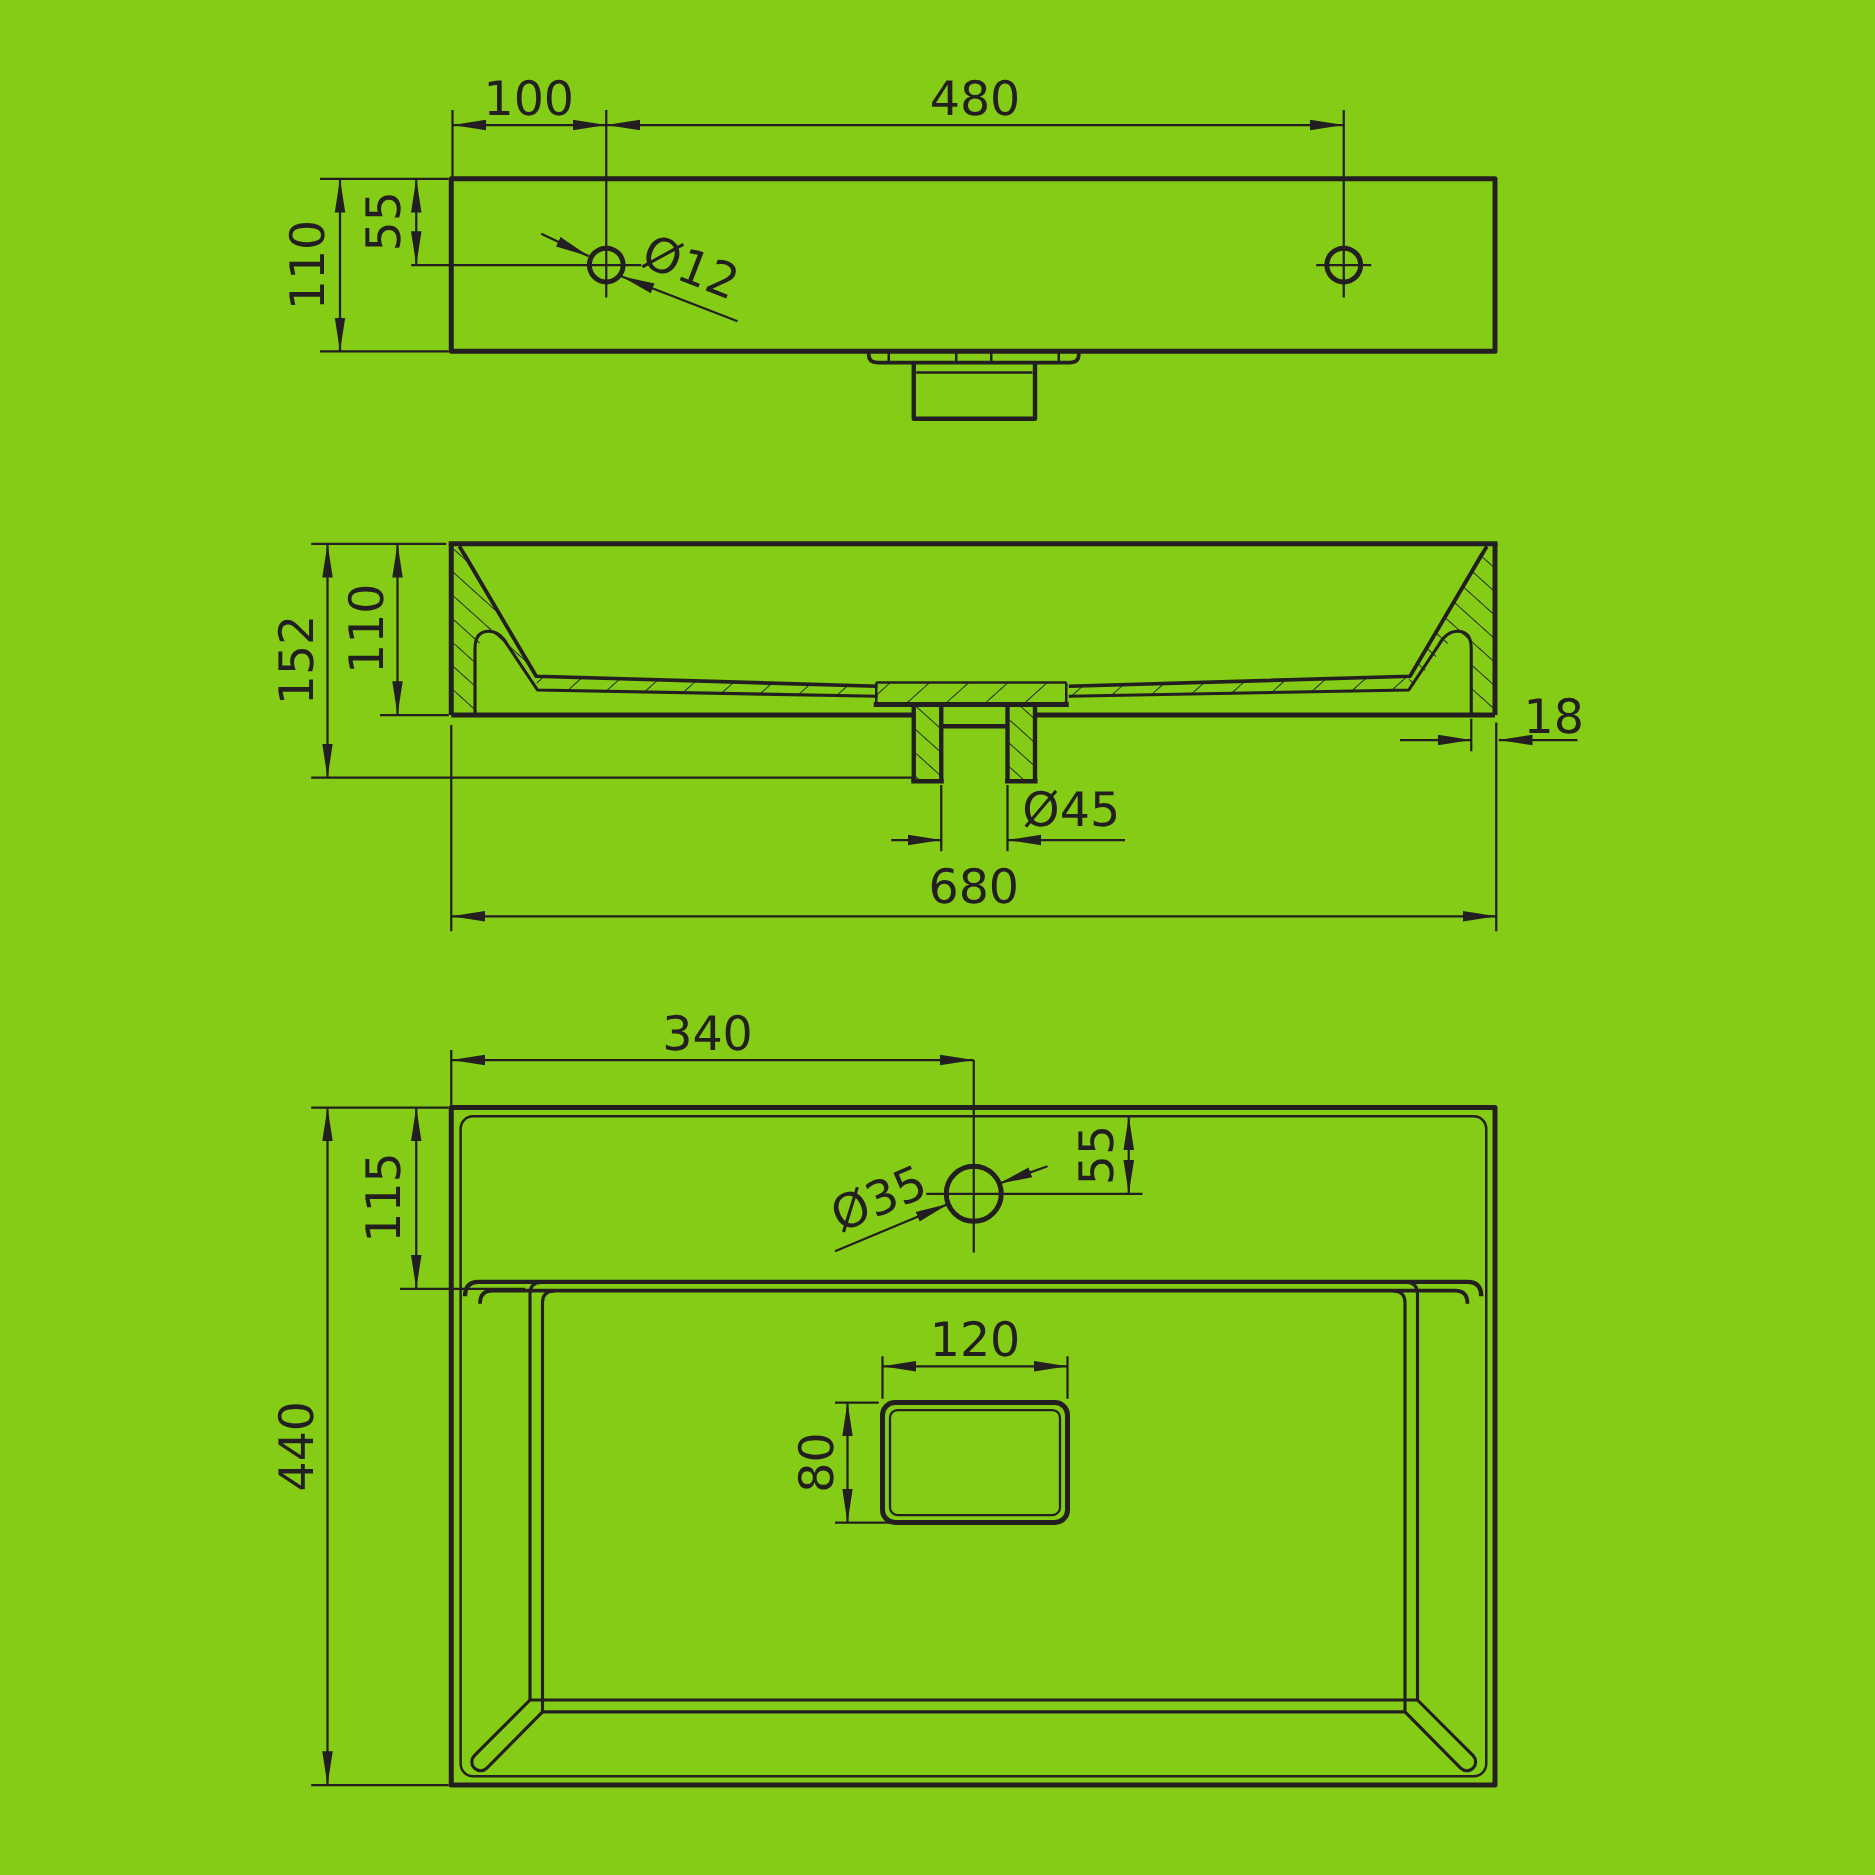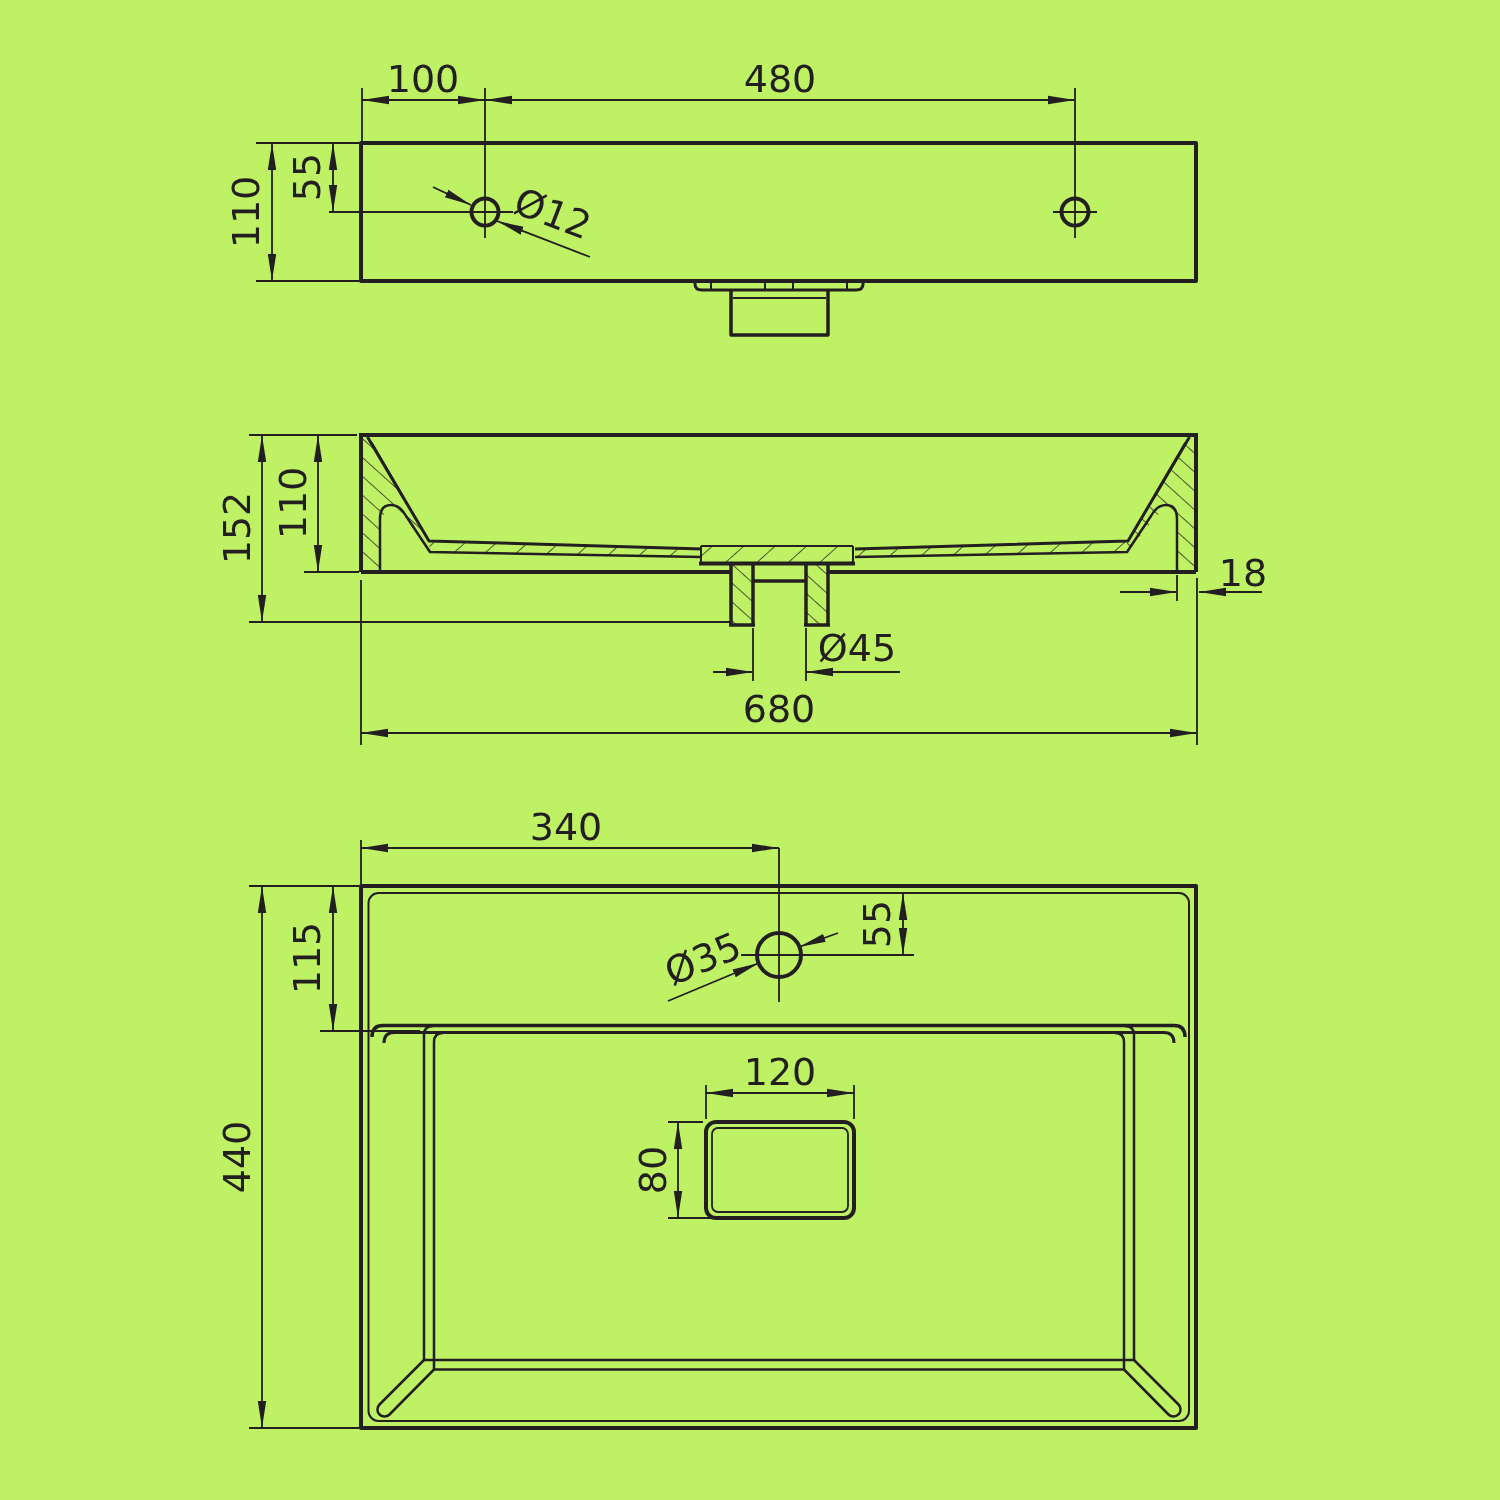--- a/index.html
+++ b/index.html
@@ -1,16 +1,16 @@
 <!DOCTYPE html>
 <html><head>
 <meta charset="utf-8">
 <style>
   html,body{margin:0;padding:0;background:#ffffff;}
-  .stage{position:relative;width:1500px;height:1500px;background:#bef264;overflow:hidden;}
+  .stage{position:relative;width:1500px;height:1500px;background:#84cc16;overflow:hidden;}
   svg{display:block;}
   svg *{vector-effect:none;}
   .ln{stroke:#231f20;fill:none;stroke-linecap:butt;stroke-linejoin:round;}
   .s4{stroke-width:4;}
   .s35{stroke-width:3.5;}
   .s3{stroke-width:3;}
   .s25{stroke-width:2.5;}
   .s2{stroke-width:2;}
   .t{stroke-width:1.8;}
   .hatchfill{stroke:none;}

